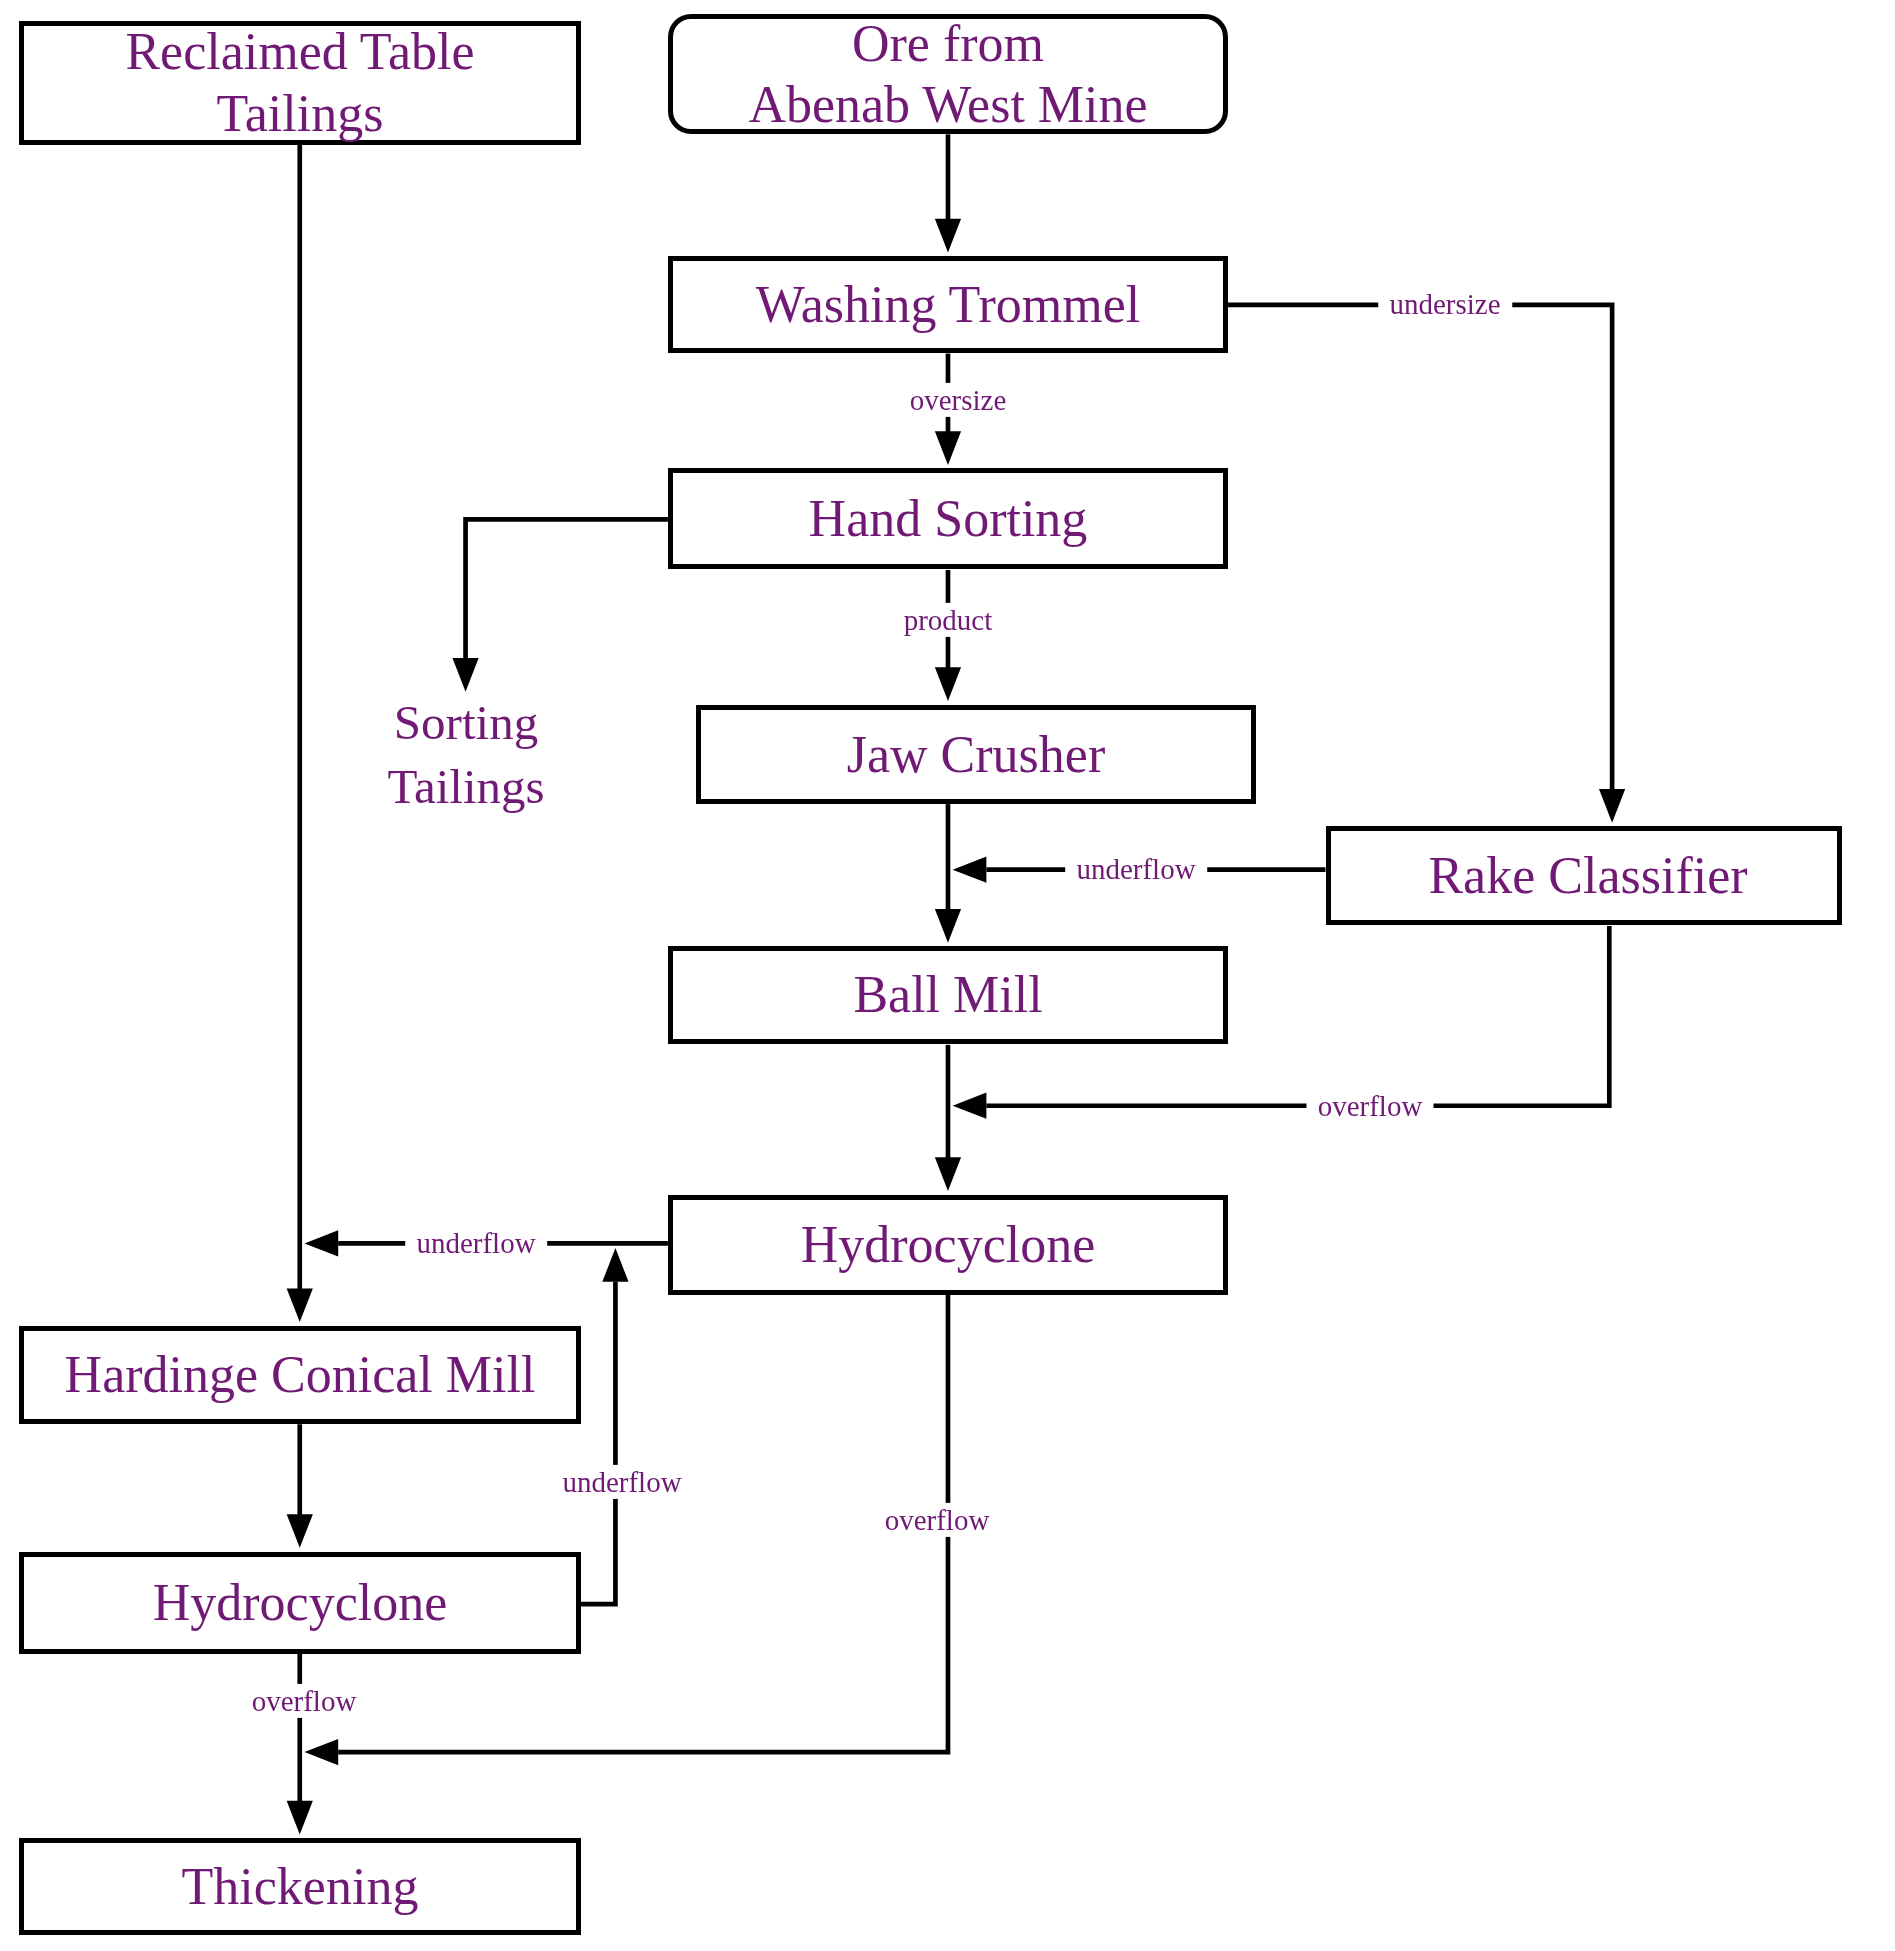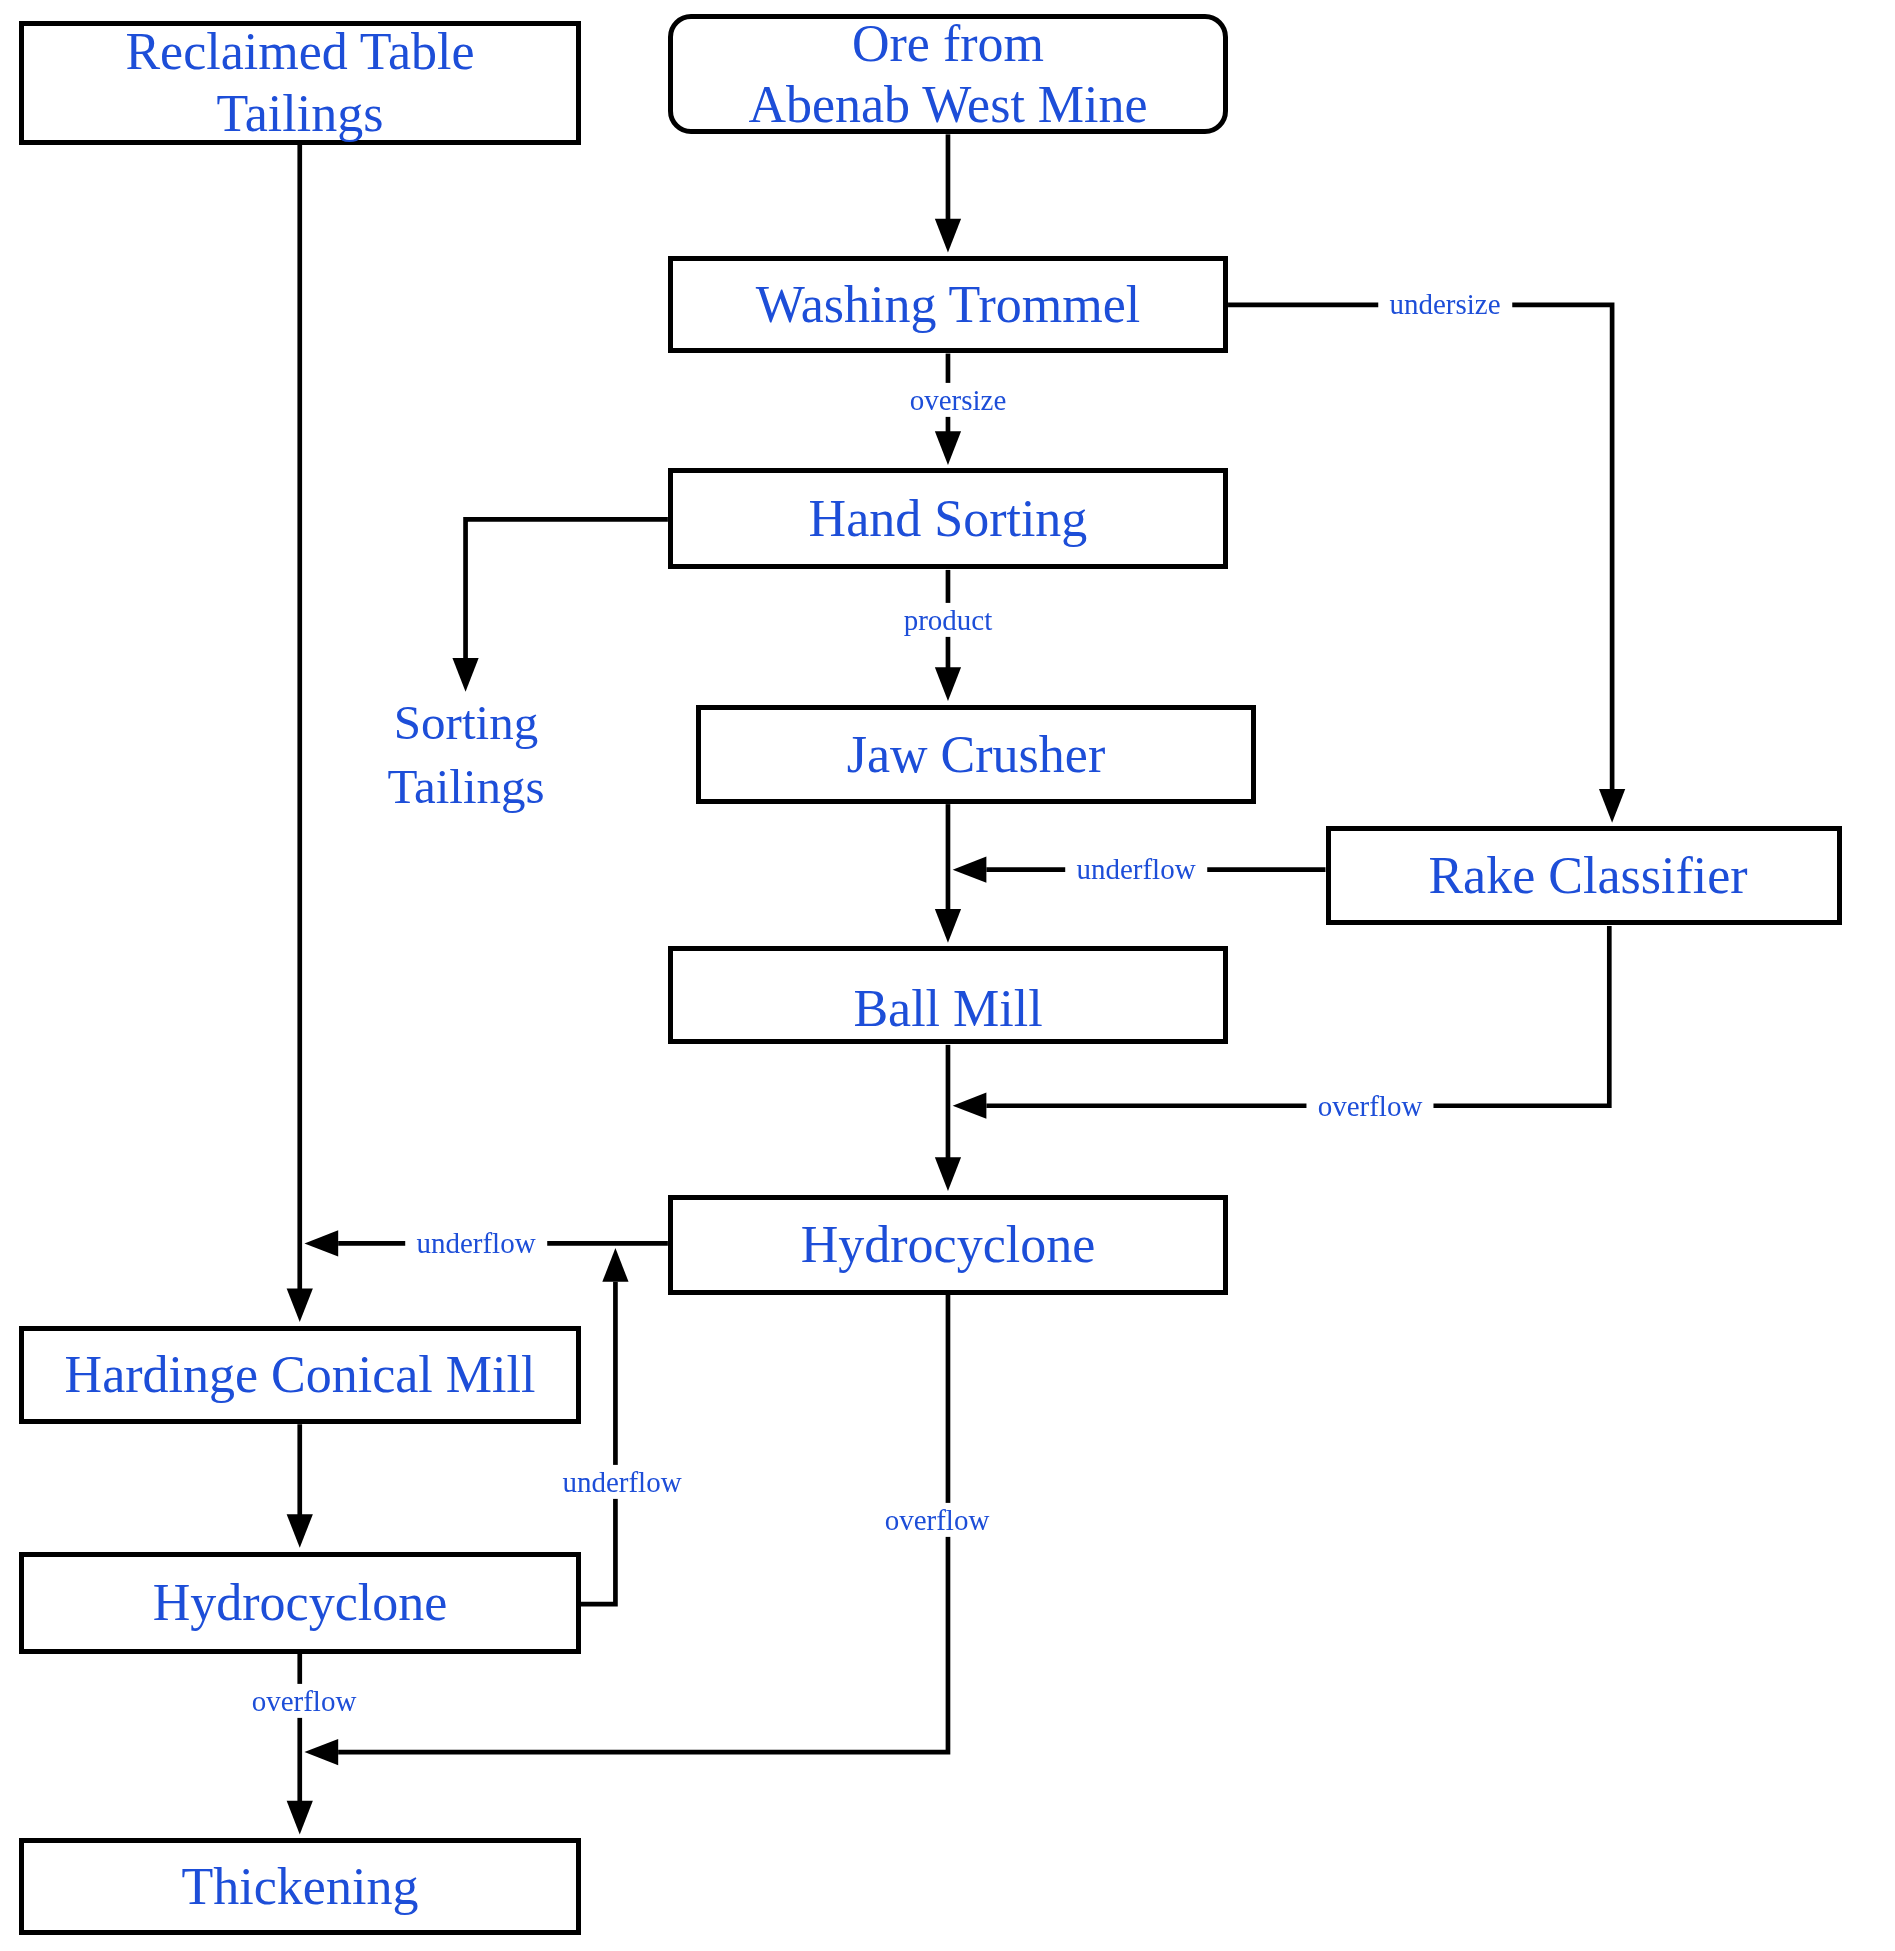--- a/index.html
+++ b/index.html
@@ -6,21 +6,21 @@
     margin: 0;
     padding: 0;
     background: #ffffff;
   }
   .canvas {
     position: relative;
     width: 1895px;
     height: 1952px;
     background: #ffffff;
     font-family: "Liberation Serif", "DejaVu Serif", serif;
-    color: #1d4ed8;
+    color: #701a75;
     overflow: hidden;
   }
   svg.edges {
     position: absolute;
     left: 0;
     top: 0;
     width: 1895px;
     height: 1952px;
   }
   svg.edges path {
@@ -167,21 +167,21 @@
   </div>
 
   <div class="node" style="left:696px; top:705px; width:560px; height:99px;">
     <div>Jaw Crusher</div>
   </div>
 
   <div class="node" style="left:1326px; top:826px; width:516px; height:99px;padding-left:8px;">
     <div>Rake Classifier</div>
   </div>
 
-  <div class="node" style="left:668px; top:946px; width:560px; height:98px;justify-content:flex-end;">
+  <div class="node" style="left:668px; top:946px; width:560px; height:98px;">
     <div>Ball Mill</div>
   </div>
 
   <div class="node" style="left:668px; top:1195px; width:560px; height:100px;">
     <div>Hydrocyclone</div>
   </div>
 
   <div class="node" style="left:19px; top:1326px; width:562px; height:98px;">
     <div>Hardinge Conical Mill</div>
   </div>

